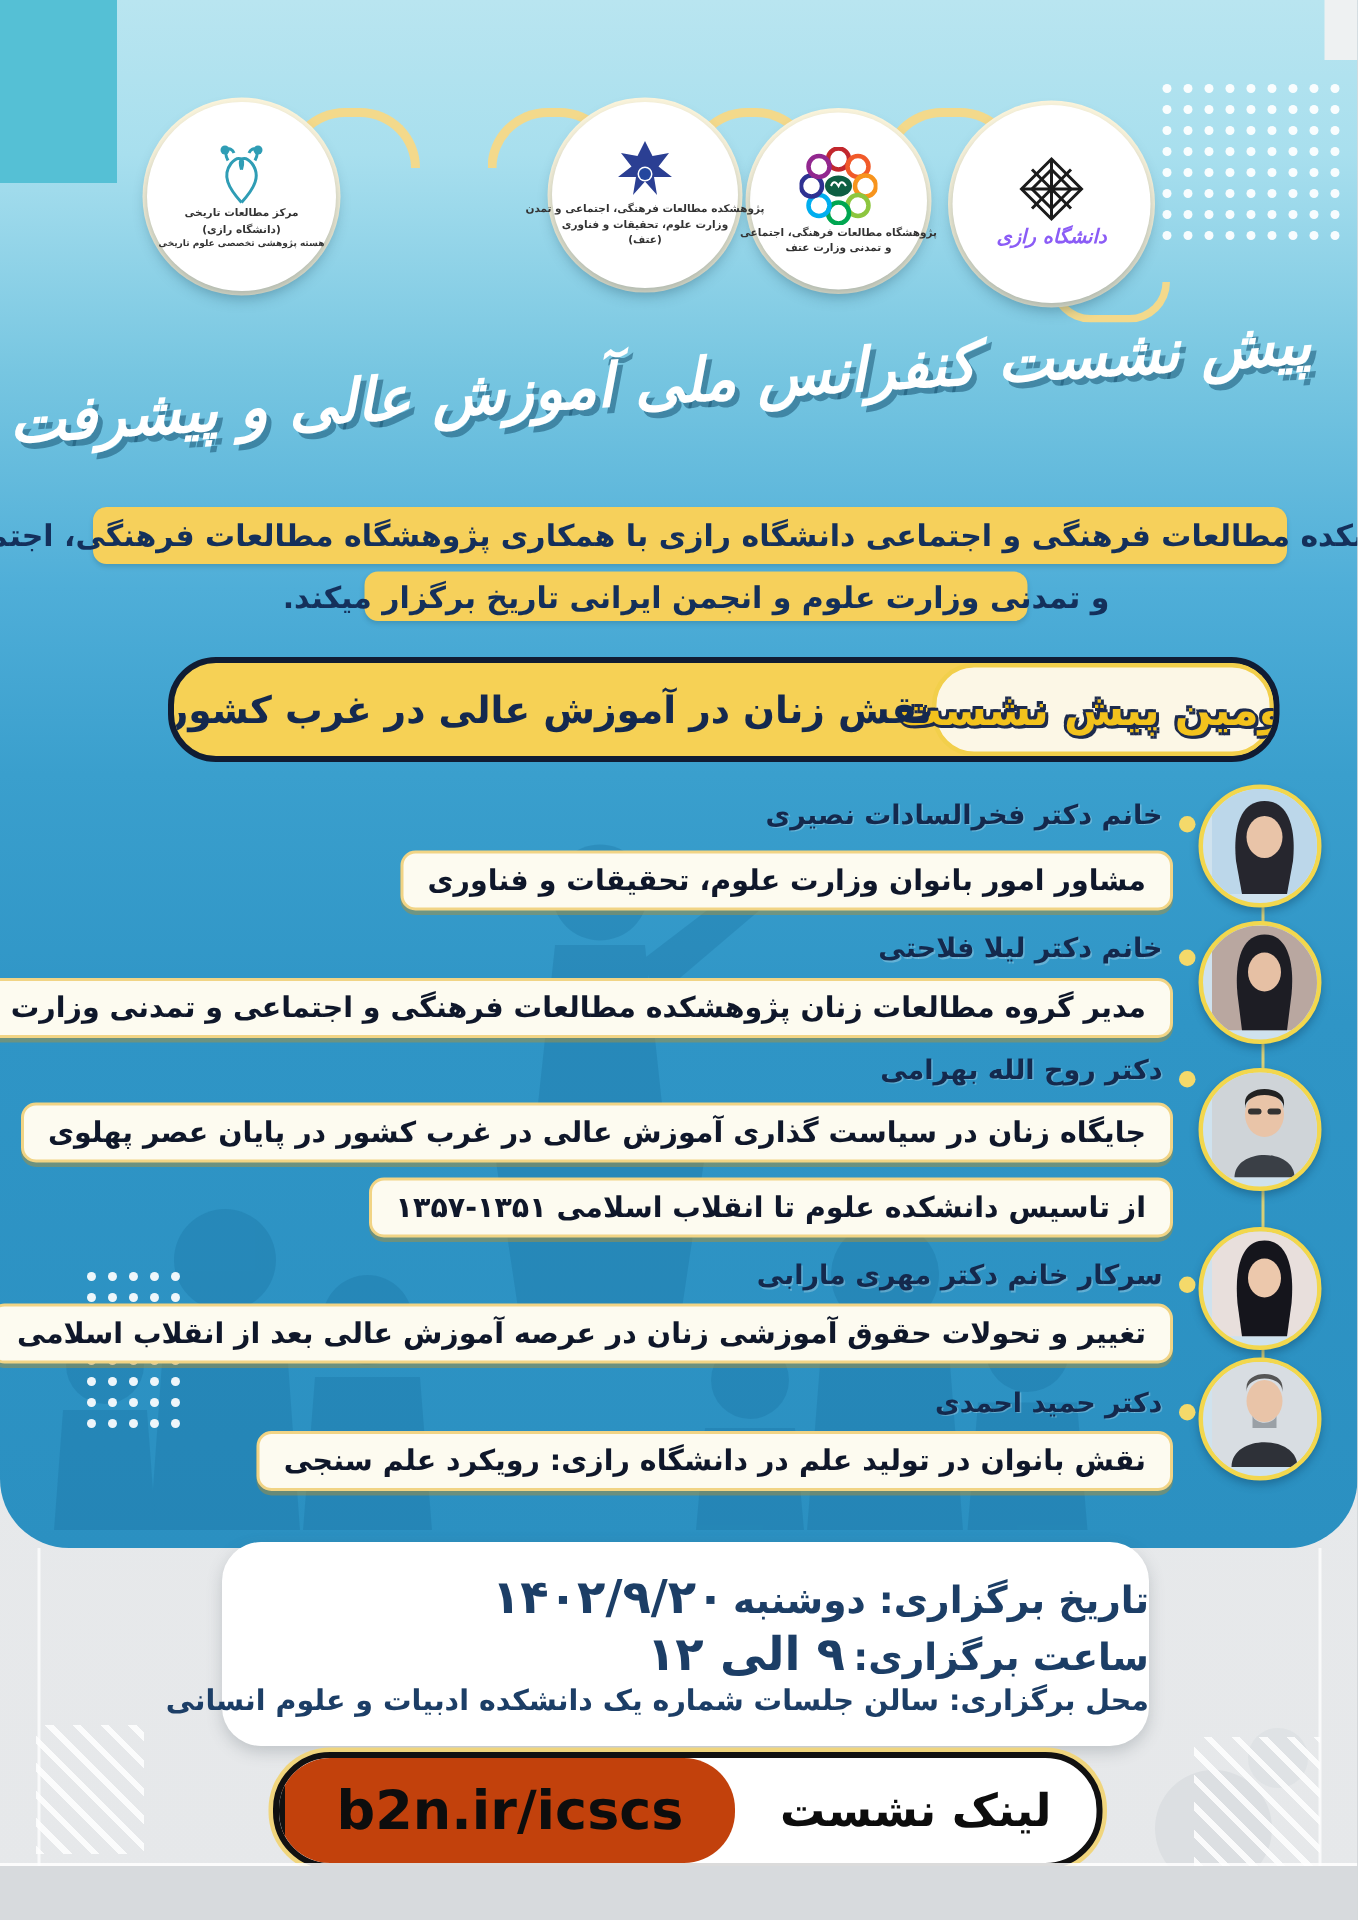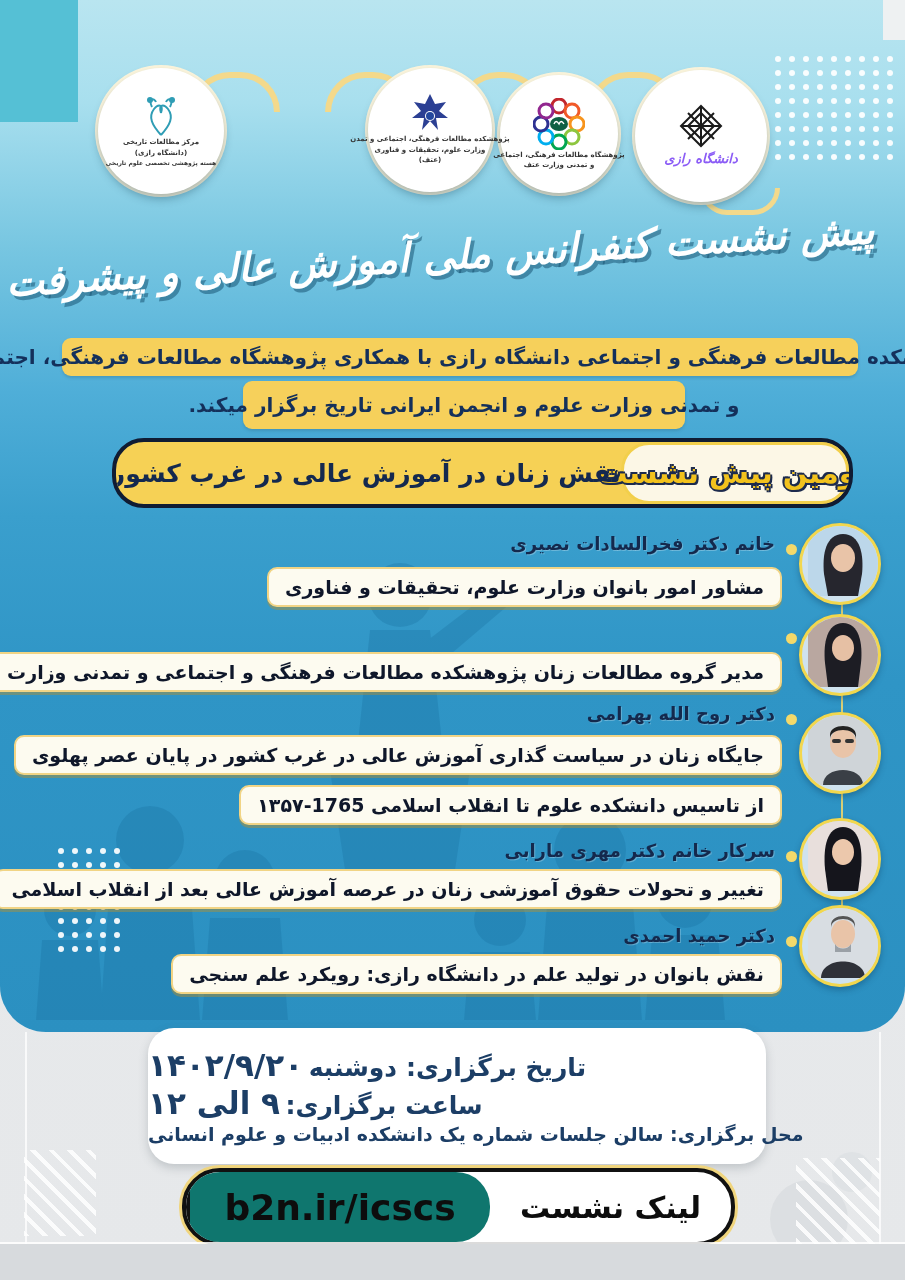--- a/index.html
+++ b/index.html
@@ -52,30 +52,30 @@
   .timeline{right:62px;top:560px;width:2px;height:390px;background:rgba(246,217,106,.85);}
   .speaker-name{color:#14294d;font-weight:bold;font-size:18px;white-space:nowrap;text-shadow:1px 1px 0 rgba(255,255,255,.25);}
   .name-dot{width:11px;height:11px;border-radius:50%;background:#f4d96a;}
   .topic-pill{background:#fdfbf0;border:2px solid #f1d485;border-radius:10px;padding:7px 16px;
     color:#0f172a;font-weight:bold;font-size:19px;white-space:nowrap;box-shadow:0 3px 0 rgba(185,145,45,.45);}
   .avatar{width:76px;height:76px;border-radius:50%;border:3px solid #f2d74e;overflow:hidden;background:#cfe2ee;
     box-shadow:0 3px 6px rgba(10,50,80,.35);}
 
   
   .info-card{left:148px;top:1028px;width:618px;height:136px;background:#fff;border-radius:26px;
-    box-shadow:0 4px 10px rgba(80,90,100,.25);display:flex;flex-direction:column;align-items:flex-end;justify-content:center;gap:2px;}
+    box-shadow:0 4px 10px rgba(80,90,100,.25);display:flex;flex-direction:column;align-items:flex-start;justify-content:center;gap:2px;}
   .info-line{color:#1c3e66;font-weight:bold;white-space:nowrap;}
   .info-label{font-size:25px;}
   .info-num{font-size:31px;letter-spacing:1px;}
   .info-venue{font-size:19px;}
 
   
   .link-pill{left:182px;top:1168px;width:545px;height:70px;background:#fff;border:4px solid #111;border-radius:38px;
     display:flex;flex-direction:row;overflow:hidden;box-shadow:0 0 0 3px #f0d57d;}
-  .link-url-seg{width:300px;background:#0f766e;border-left:4px solid #111;border-radius:0 34px 34px 0;
+  .link-url-seg{width:300px;background:#c2410c;border-left:4px solid #111;border-radius:0 34px 34px 0;
     display:flex;align-items:center;justify-content:center;}
   .link-url-seg span{direction:ltr;font-weight:bold;font-size:36px;color:#0d0d0d;}
   .link-label-seg{flex:1;display:flex;align-items:center;justify-content:center;
     font-weight:bold;font-size:30px;color:#0d0d0d;white-space:nowrap;}
 
   
   .stripes{background:repeating-linear-gradient(45deg,rgba(255,255,255,.85) 0 4px,rgba(255,255,255,0) 4px 13px);}
   .gray-circle{border-radius:50%;background:#dcdfe2;}
   .frame-line-v{width:2px;background:rgba(255,255,255,.75);}
   .frame-line-h{height:2px;background:rgba(255,255,255,.85);}
@@ -291,21 +291,21 @@
     </svg>
     <div class="logo-caption">مرکز مطالعات تاریخی</div>
     <div class="logo-caption">(دانشگاه رازی)</div>
     <div class="logo-caption" style="font-size:6px;">هسته پژوهشی تخصصی علوم تاریخی</div>
   </div>
 
 
   <div class="abs main-title">پیش نشست کنفرانس ملی آموزش عالی و پیشرفت زنان در ایران</div>
 
   <div class="abs band" style="left:62px;top:338px;width:796px;height:38px;">پژوهشکده مطالعات فرهنگی و اجتماعی دانشگاه رازی با همکاری پژوهشگاه مطالعات فرهنگی، اجتماعی</div>
-  <div class="abs band" style="left:243px;top:381px;width:442px;height:48px;text-align:center;">و تمدنی وزارت علوم و انجمن ایرانی تاریخ برگزار میکند.</div>
+  <div class="abs band" style="left:243px;top:381px;width:442px;height:33px;text-align:center;">و تمدنی وزارت علوم و انجمن ایرانی تاریخ برگزار میکند.</div>
 
   <div class="abs session-banner">
     <div class="session-badge">دومین پیش نشست</div>
     <div class="session-topic">نقش زنان در آموزش عالی در غرب کشور</div>
   </div>
 
   <div class="abs timeline"></div>
 
   <div class="abs avatar" style="right:24px;top:523px;">
     <svg width="70" height="70" viewBox="0 0 70 70">
@@ -319,36 +319,37 @@
   <div class="abs topic-pill" style="right:123px;top:567px;">مشاور امور بانوان وزارت علوم، تحقیقات و فناوری</div>
 
   <div class="abs avatar" style="right:24px;top:614px;">
     <svg width="70" height="70" viewBox="0 0 70 70">
         <rect width="70" height="70" fill="#b9a7a0"></rect>
       <path d="M35 6 C19 6 15 26 17 46 L20 70 L50 70 L53 46 C55 26 51 6 35 6 Z" fill="#1d1d24"></path>
       <ellipse cx="35" cy="31" rx="11" ry="13" fill="#e6c0a4"></ellipse>
       </svg>
   </div>
   <div class="abs name-dot" style="right:108px;top:633px;"></div>
+  <div class="abs speaker-name" style="right:130px;top:622px;">خانم دکتر لیلا فلاحتی</div>
   <div class="abs topic-pill" style="right:123px;top:652px;">مدیر گروه مطالعات زنان پژوهشکده مطالعات فرهنگی و اجتماعی و تمدنی وزارت علوم</div>
 
   <div class="abs avatar" style="right:24px;top:712px;">
     <svg width="70" height="70" viewBox="0 0 70 70">
         <rect width="70" height="70" fill="#cfd4d8"></rect>
       <ellipse cx="35" cy="28" rx="13" ry="15" fill="#e9c4a8"></ellipse>
       <path d="M22 24 C22 12 48 12 48 24 L48 20 C48 8 22 8 22 20 Z" fill="#222"></path>
       <rect x="24" y="24" width="9" height="4" rx="2" fill="#333"></rect>
         <rect x="37" y="24" width="9" height="4" rx="2" fill="#333"></rect>
       <path d="M15 70 C15 50 55 50 55 70 Z" fill="#3a3f46"></path>
       </svg>
   </div>
   <div class="abs name-dot" style="right:108px;top:714px;"></div>
   <div class="abs speaker-name" style="right:130px;top:703px;">دکتر روح الله بهرامی</div>
   <div class="abs topic-pill" style="right:123px;top:735px;">جایگاه زنان در سیاست گذاری آموزش عالی در غرب کشور در پایان عصر پهلوی</div>
-  <div class="abs topic-pill" style="right:123px;top:785px;">از تاسیس دانشکده علوم تا انقلاب اسلامی 1765-۱۳۵۷</div>
+  <div class="abs topic-pill" style="right:123px;top:785px;">از تاسیس دانشکده علوم تا انقلاب اسلامی ۱۳۵۱-۱۳۵۷</div>
 
   <div class="abs avatar" style="right:24px;top:818px;">
     <svg width="70" height="70" viewBox="0 0 70 70">
         <rect width="70" height="70" fill="#e8dfdc"></rect>
       <path d="M35 6 C19 6 15 26 17 48 L20 70 L50 70 L53 48 C55 26 51 6 35 6 Z" fill="#15151c"></path>
       <ellipse cx="35" cy="31" rx="11" ry="13" fill="#ecc8ac"></ellipse>
       </svg>
   </div>
   <div class="abs name-dot" style="right:108px;top:851px;"></div>
   <div class="abs speaker-name" style="right:130px;top:840px;">سرکار خانم دکتر مهری مارابی</div>

